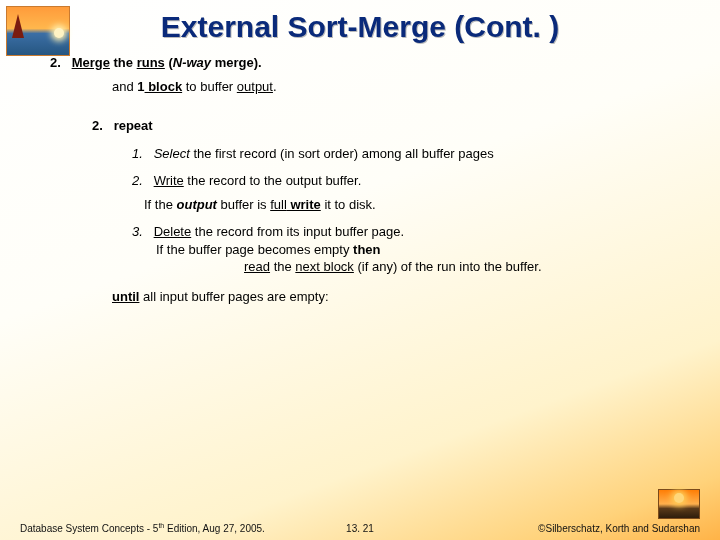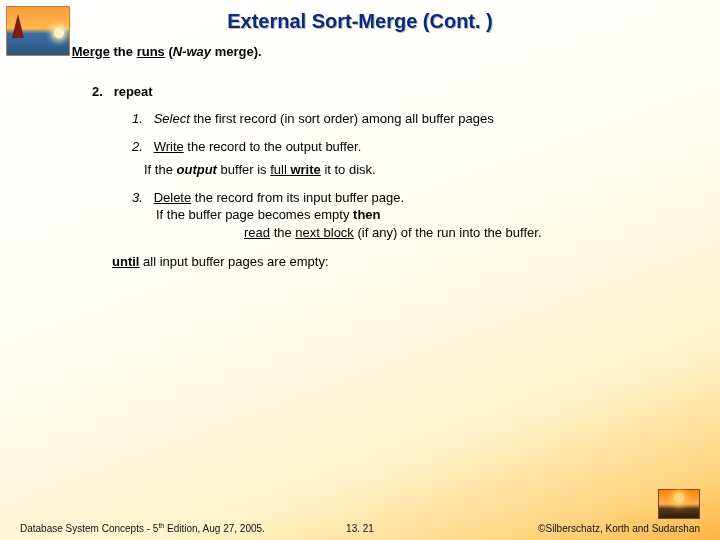--- a/index.html
+++ b/index.html
@@ -11,21 +11,21 @@
     overflow: hidden;
   }
   body {
     background: linear-gradient(160deg, #ffffff 0%, #fffef8 40%, #fff3cc 75%, #ffd27a 92%, #ffb347 100%);
     position: relative;
     font-size: 13px;
     color: #000;
   }
   .title {
     text-align: center;
-    font-size: 20px;
+    font-size: 30px;
     font-weight: bold;
     color: #0a2a7a;
     text-shadow: 1px 1px 0 #bbb;
     padding-top: 10px;
     padding-bottom: 10px;
   }
   .logo {
     position: absolute;
     left: 6px;
     top: 6px;
@@ -122,20 +122,23 @@
 <div class="title">External Sort-Merge (Cont. )</div>
 
 <div class="content">
 
   <div class="p2-line">
     <span class="b num">2.</span>
     <span class="b u">Merge</span><span class="b"> the </span><span class="b u">runs</span><span class="b"> (</span><span class="b i">N-way</span><span class="b"> merge).</span>
   </div>
 
 
+  <div class="s1-line2">
+    <span>and </span><span class="b">1</span><span class="b u"> block</span><span> to buffer </span><span class="u">output</span><span>.</span>
+  </div>
 
   <div class="s2-block">
     <span class="b num">2.</span>
     <span class="b">repeat</span>
   </div>
 
   <div class="rep-sub">
     <span class="i num">1.</span>
     <span class="i">Select</span><span> the first record (in sort order) among all buffer pages</span>
   </div>

